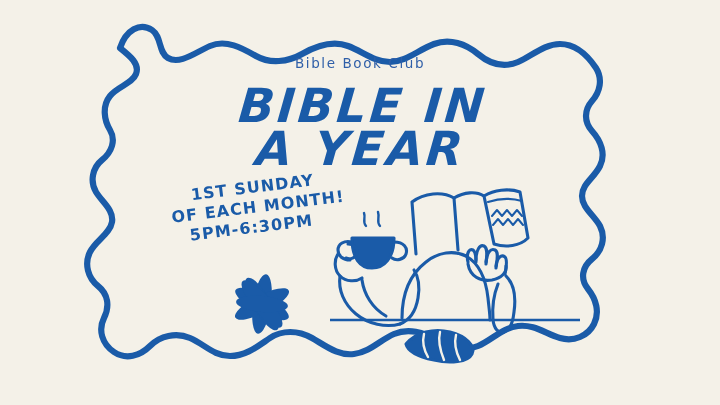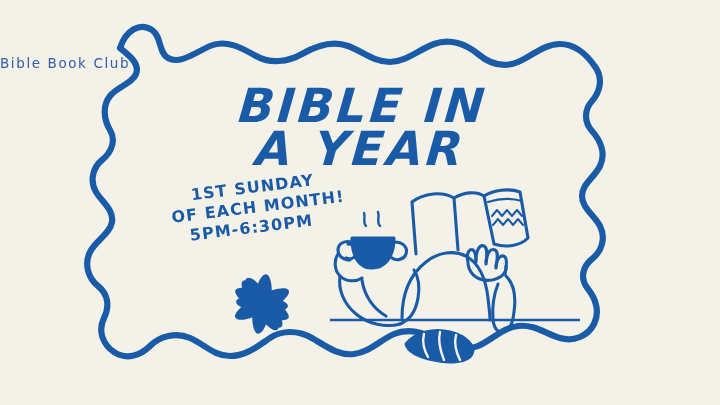--- a/index.html
+++ b/index.html
@@ -29,20 +29,21 @@
     width: 720px;
     height: 405px;
     pointer-events: none;
   }
   
   #eyebrow {
     position: absolute;
     left: 0;
     top: 55px;
     width: 720px;
+    text-align: center;
     color: #2f5fa8;
     font-family: "DejaVu Sans", sans-serif;
     font-size: 13.5px;
     letter-spacing: 1.6px;
     font-weight: 400;
   }
   #title-block {
     position: absolute;
     left: 0;
     top: 84px;

